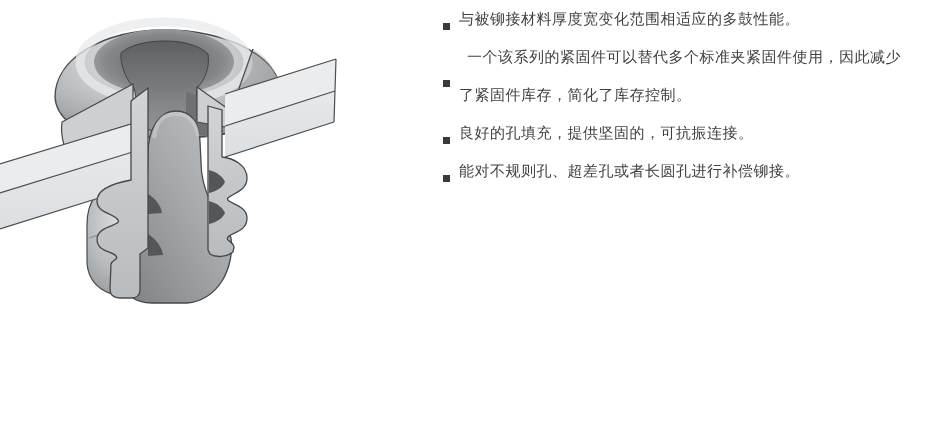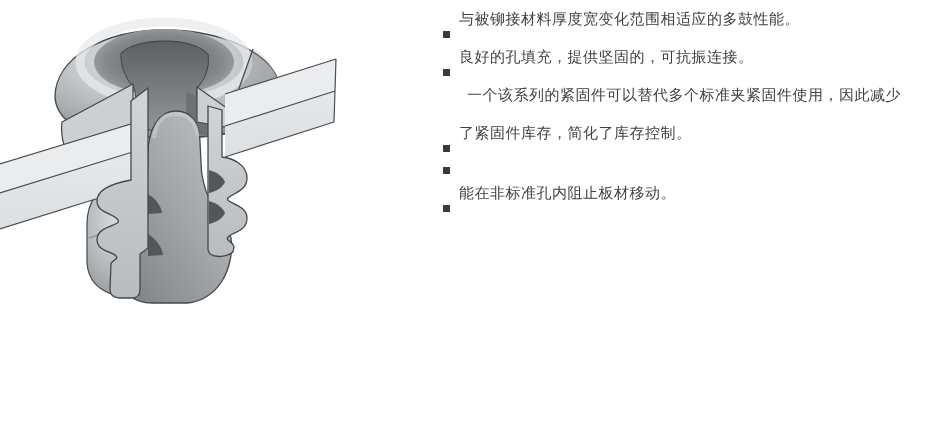--- a/index.html
+++ b/index.html
@@ -8,21 +8,21 @@
     font-family:"Liberation Sans","DejaVu Sans",sans-serif;
   }
   .illustration-wrap{
     position:absolute;left:0;top:0;width:400px;height:340px;
   }
   .features{
     position:absolute;left:443px;top:0;width:486px;
     list-style:none;margin:0;padding:0;
   }
   .feature-item{
-    display:flex;align-items:flex-end;
+    display:flex;align-items:center;
     color:#3f3f3f;font-size:15px;line-height:38px;letter-spacing:0.5px;
   }
   .bullet-square{
     flex:0 0 auto;width:7px;height:7px;background:#3a3a3a;
     margin-top:15px;margin-right:9px;
   }
   .feature-text{white-space:pre-line;}
 </style>
 </head>
 <body>
@@ -113,27 +113,24 @@
   </svg>
 </div>
 
 <ul class="features">
   <li class="feature-item">
     <span class="bullet-square"></span>
     <span class="feature-text">与被铆接材料厚度宽变化范围相适应的多鼓性能。</span>
   </li>
   <li class="feature-item">
     <span class="bullet-square"></span>
-    <span class="feature-text">良好的孔填充，提供坚固的，可抗振连接。</span>
-  </li>
-  <li class="feature-item">
-    <span class="bullet-square"></span>
     <span class="feature-text"> 一个该系列的紧固件可以替代多个标准夹紧固件使用，因此减少
 了紧固件库存，简化了库存控制。</span>
   </li>
   <li class="feature-item">
     <span class="bullet-square"></span>
+    <span class="feature-text">良好的孔填充，提供坚固的，可抗振连接。</span>
   </li>
   <li class="feature-item">
     <span class="bullet-square"></span>
-    <span class="feature-text">能在非标准孔内阻止板材移动。</span>
+    <span class="feature-text">能对不规则孔、超差孔或者长圆孔进行补偿铆接。</span>
   </li>
 </ul>
 
 </body></html>

